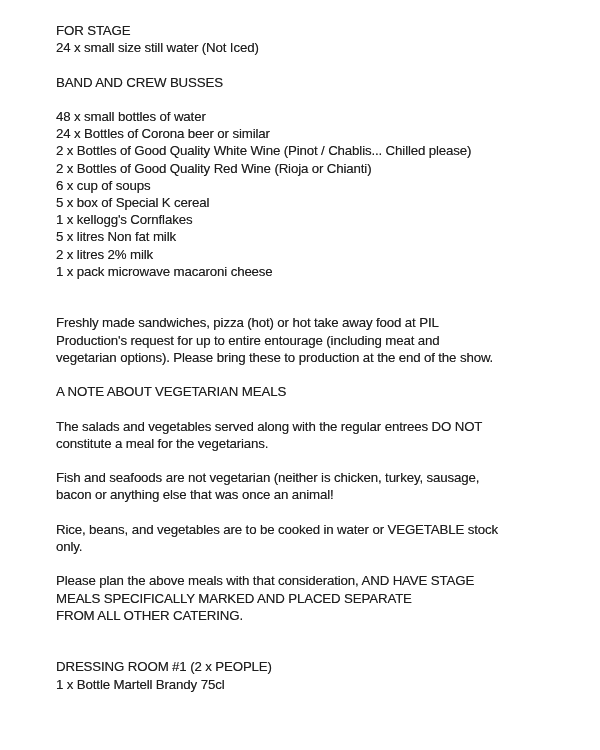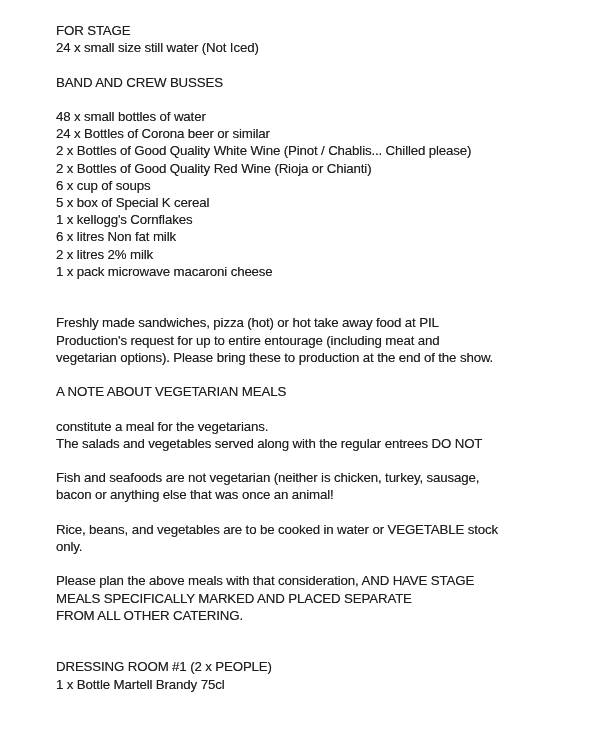--- a/index.html
+++ b/index.html
@@ -42,33 +42,33 @@
       <div class="line"></div>
       <div class="line">BAND AND CREW BUSSES</div>
       <div class="line"></div>
       <div class="line">48 x small bottles of water</div>
       <div class="line">24 x Bottles of Corona beer or similar</div>
       <div class="line">2 x Bottles of Good Quality White Wine (Pinot / Chablis... Chilled please)</div>
       <div class="line">2 x Bottles of Good Quality Red Wine (Rioja or Chianti)</div>
       <div class="line">6 x cup of soups</div>
       <div class="line">5 x box of Special K cereal</div>
       <div class="line">1 x kellogg's Cornflakes</div>
-      <div class="line">6 x litres Non fat milk</div>
+      <div class="line">5 x litres Non fat milk</div>
       <div class="line">2 x litres 2% milk</div>
       <div class="line">1 x pack microwave macaroni cheese</div>
       <div class="line"></div>
       <div class="line"></div>
       <div class="line">Freshly made sandwiches, pizza (hot) or hot take away food at PIL</div>
       <div class="line">Production's request for up to entire entourage (including meat and</div>
       <div class="line">vegetarian options). Please bring these to production at the end of the show.</div>
       <div class="line"></div>
       <div class="line">A NOTE ABOUT VEGETARIAN MEALS</div>
       <div class="line"></div>
+      <div class="line">The salads and vegetables served along with the regular entrees DO NOT</div>
       <div class="line">constitute a meal for the vegetarians.</div>
-      <div class="line">The salads and vegetables served along with the regular entrees DO NOT</div>
       <div class="line"></div>
       <div class="line">Fish and seafoods are not vegetarian (neither is chicken, turkey, sausage,</div>
       <div class="line">bacon or anything else that was once an animal!</div>
       <div class="line"></div>
       <div class="line">Rice, beans, and vegetables are to be cooked in water or VEGETABLE stock</div>
       <div class="line">only.</div>
       <div class="line"></div>
       <div class="line">Please plan the above meals with that consideration, AND HAVE STAGE</div>
       <div class="line">MEALS SPECIFICALLY MARKED AND PLACED SEPARATE</div>
       <div class="line">FROM ALL OTHER CATERING.</div>

